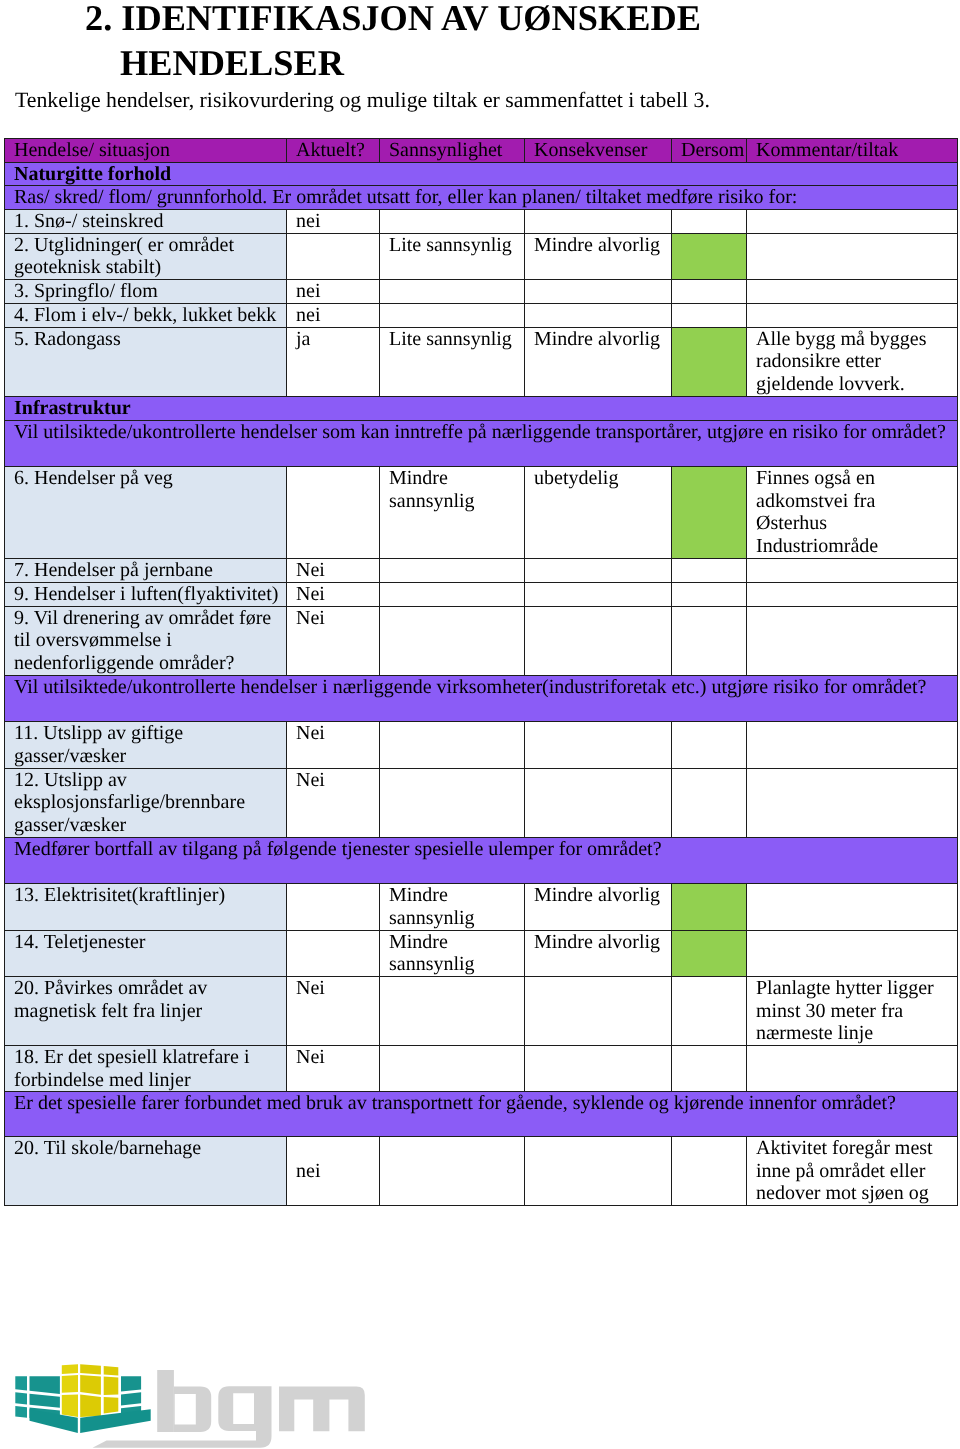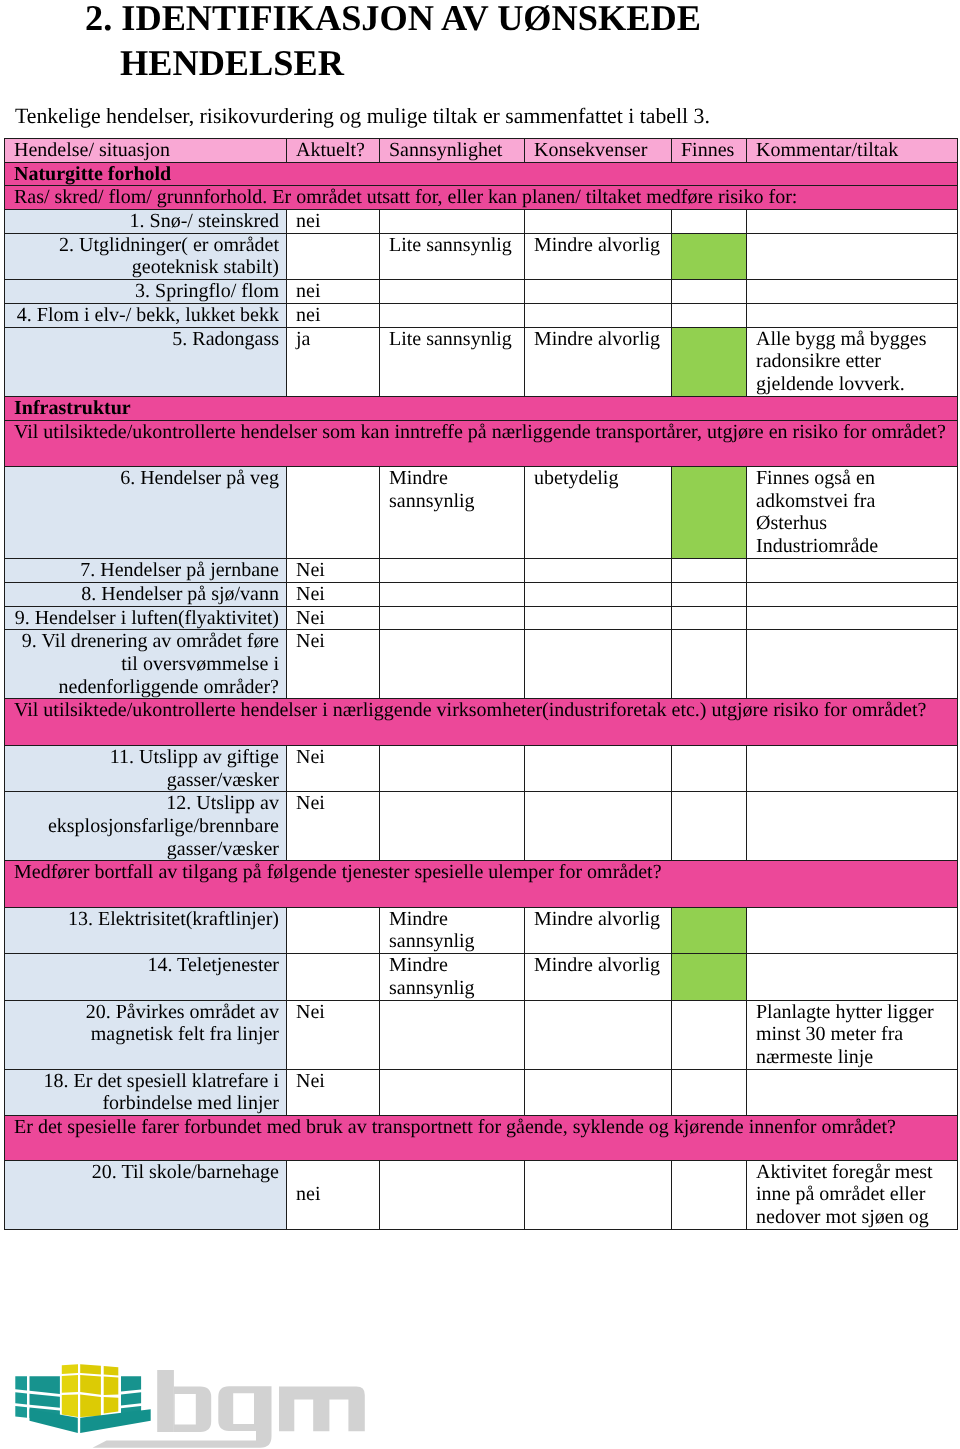--- a/index.html
+++ b/index.html
@@ -5,30 +5,30 @@
 <style>
   html,body{margin:0;padding:0;background:#ffffff;}
   body{width:960px;height:1449px;overflow:hidden;
        font-family:"Liberation Serif",serif;color:#000000;
        -webkit-font-smoothing:antialiased;text-rendering:geometricPrecision;}
   .page{position:relative;width:960px;height:1068px;background:#ffffff;}
 
   .doc-title{position:absolute;left:85px;top:-5px;width:880px;
              font-size:36.3px;font-weight:bold;line-height:46px;letter-spacing:0px;}
   .doc-title .l2{display:block;margin-left:35px;margin-top:-1px;}
-  .doc-subtitle{position:absolute;left:15px;top:87px;font-size:21.8px;line-height:26px;margin-top:16px;}
+  .doc-subtitle{position:absolute;left:15px;top:87px;font-size:21.8px;line-height:26px;}
 
   table.risk{position:absolute;left:4px;top:138px;width:953px;
              border-collapse:collapse;table-layout:fixed;font-size:20px;}
   table.risk td{border:1px solid #1c1c1c;padding:0;vertical-align:top;
                 background:#ffffff;line-height:22.6px;}
   table.risk td .cp{display:block;padding:0px 7px 0px 9px;}
-  table.risk td.c1{background:#dbe5f1;text-align:right;}
-  table.risk tr.hdr td{background:#f9a8d4;}
-  table.risk tr.sec td{background:#ec4899;margin-left:44px;}
+  table.risk td.c1{background:#dbe5f1;}
+  table.risk tr.hdr td{background:#a21caf;}
+  table.risk tr.sec td{background:#8b5cf6;margin-left:44px;}
   table.risk td.bold .cp{font-weight:bold;}
   table.risk td.green{background:#92d050;}
 
   .logo{position:absolute;left:14.5px;top:1363px;width:358px;height:85px;}
 </style>
 </head>
 <body>
 
 <div class="page">
   <div class="doc-title">
@@ -54,21 +54,21 @@
           <td class="hcell">
             <span class="cp">Aktuelt?</span>
           </td>
           <td class="hcell">
             <span class="cp">Sannsynlighet</span>
           </td>
           <td class="hcell">
             <span class="cp">Konsekvenser</span>
           </td>
           <td class="hcell">
-            <span class="cp">Finnes</span>
+            <span class="cp">Dersom</span>
           </td>
           <td class="hcell">
             <span class="cp">Kommentar/tiltak</span>
           </td>
         </tr>
         <tr class="sec" style="height:23.5px">
           <td colspan="6" class="bold">
             <span class="cp">Naturgitte forhold</span>
           </td>
         </tr>
@@ -203,40 +203,20 @@
           <td class=" green">
             <span class="cp"></span>
           </td>
           <td class="">
             <span class="cp">Finnes også en adkomstvei fra Østerhus Industriområde</span>
           </td>
         </tr>
         <tr style="height:23.7px">
           <td class="c1">
             <span class="cp">7. Hendelser på jernbane</span>
-          </td>
-          <td class="">
-            <span class="cp">Nei</span>
-          </td>
-          <td class="">
-            <span class="cp"></span>
-          </td>
-          <td class="">
-            <span class="cp"></span>
-          </td>
-          <td class="">
-            <span class="cp"></span>
-          </td>
-          <td class="">
-            <span class="cp"></span>
-          </td>
-        </tr>
-        <tr style="height:23.5px">
-          <td class="c1">
-            <span class="cp">8. Hendelser på sjø/vann</span>
           </td>
           <td class="">
             <span class="cp">Nei</span>
           </td>
           <td class="">
             <span class="cp"></span>
           </td>
           <td class="">
             <span class="cp"></span>
           </td>

